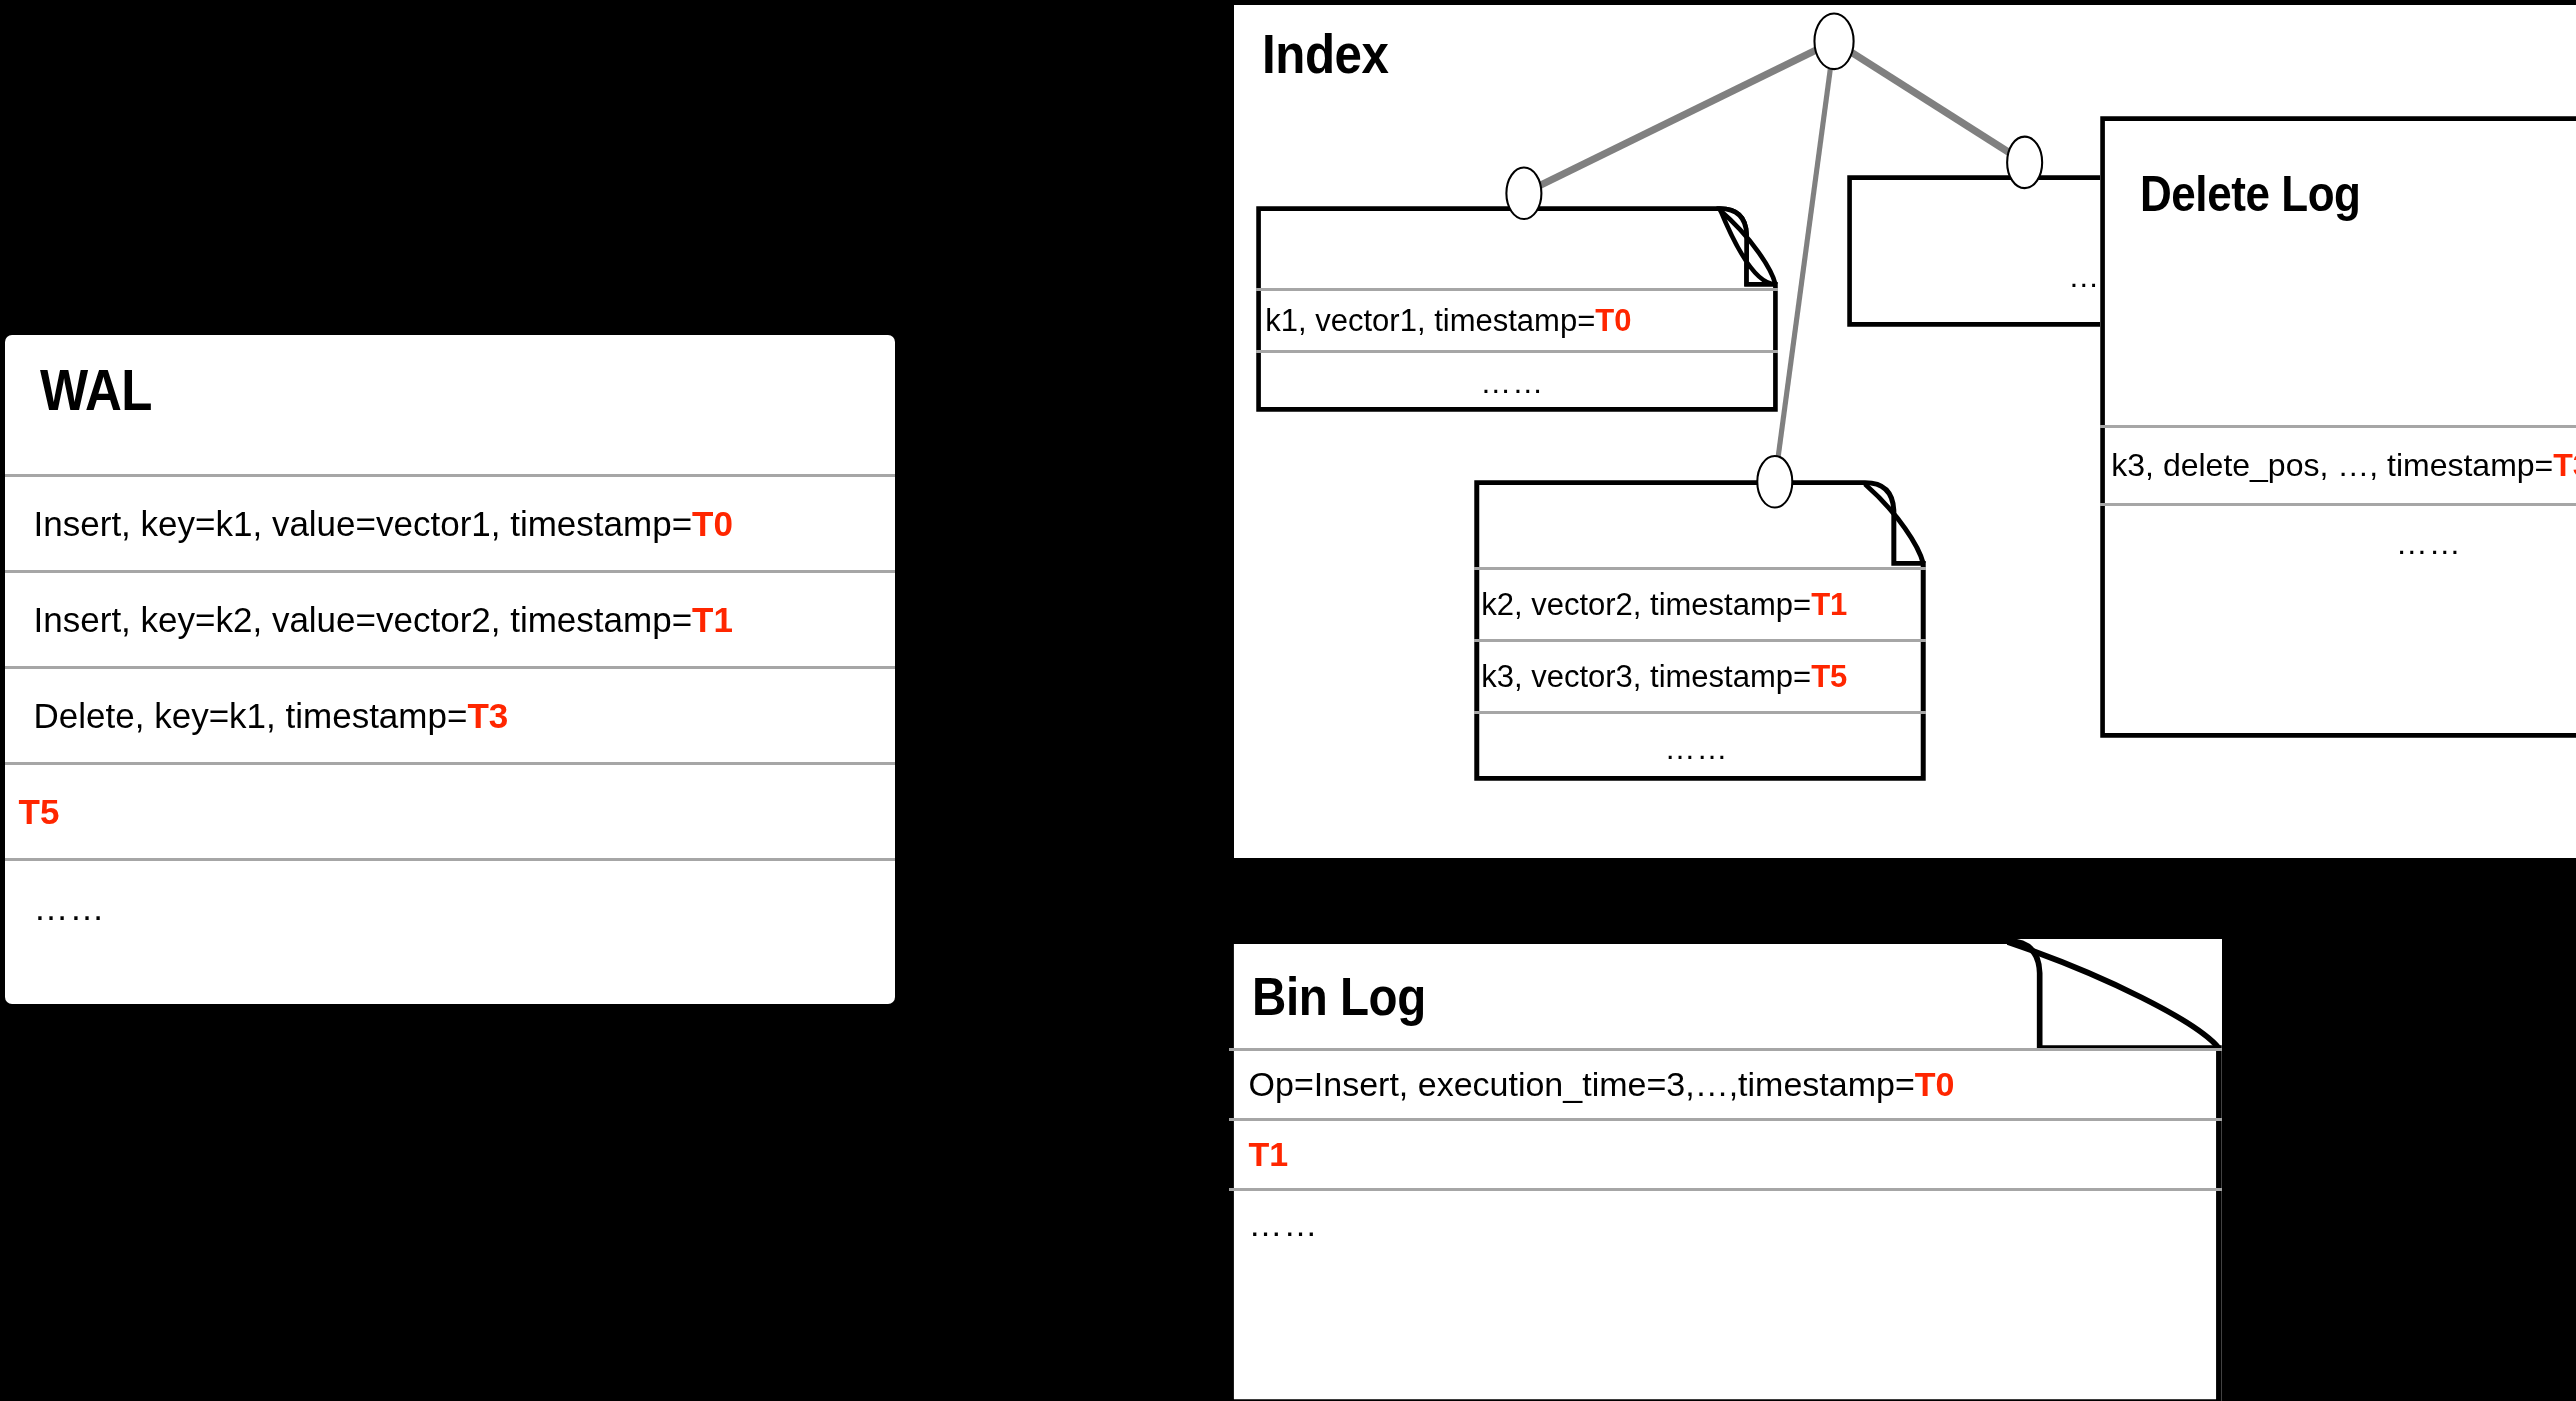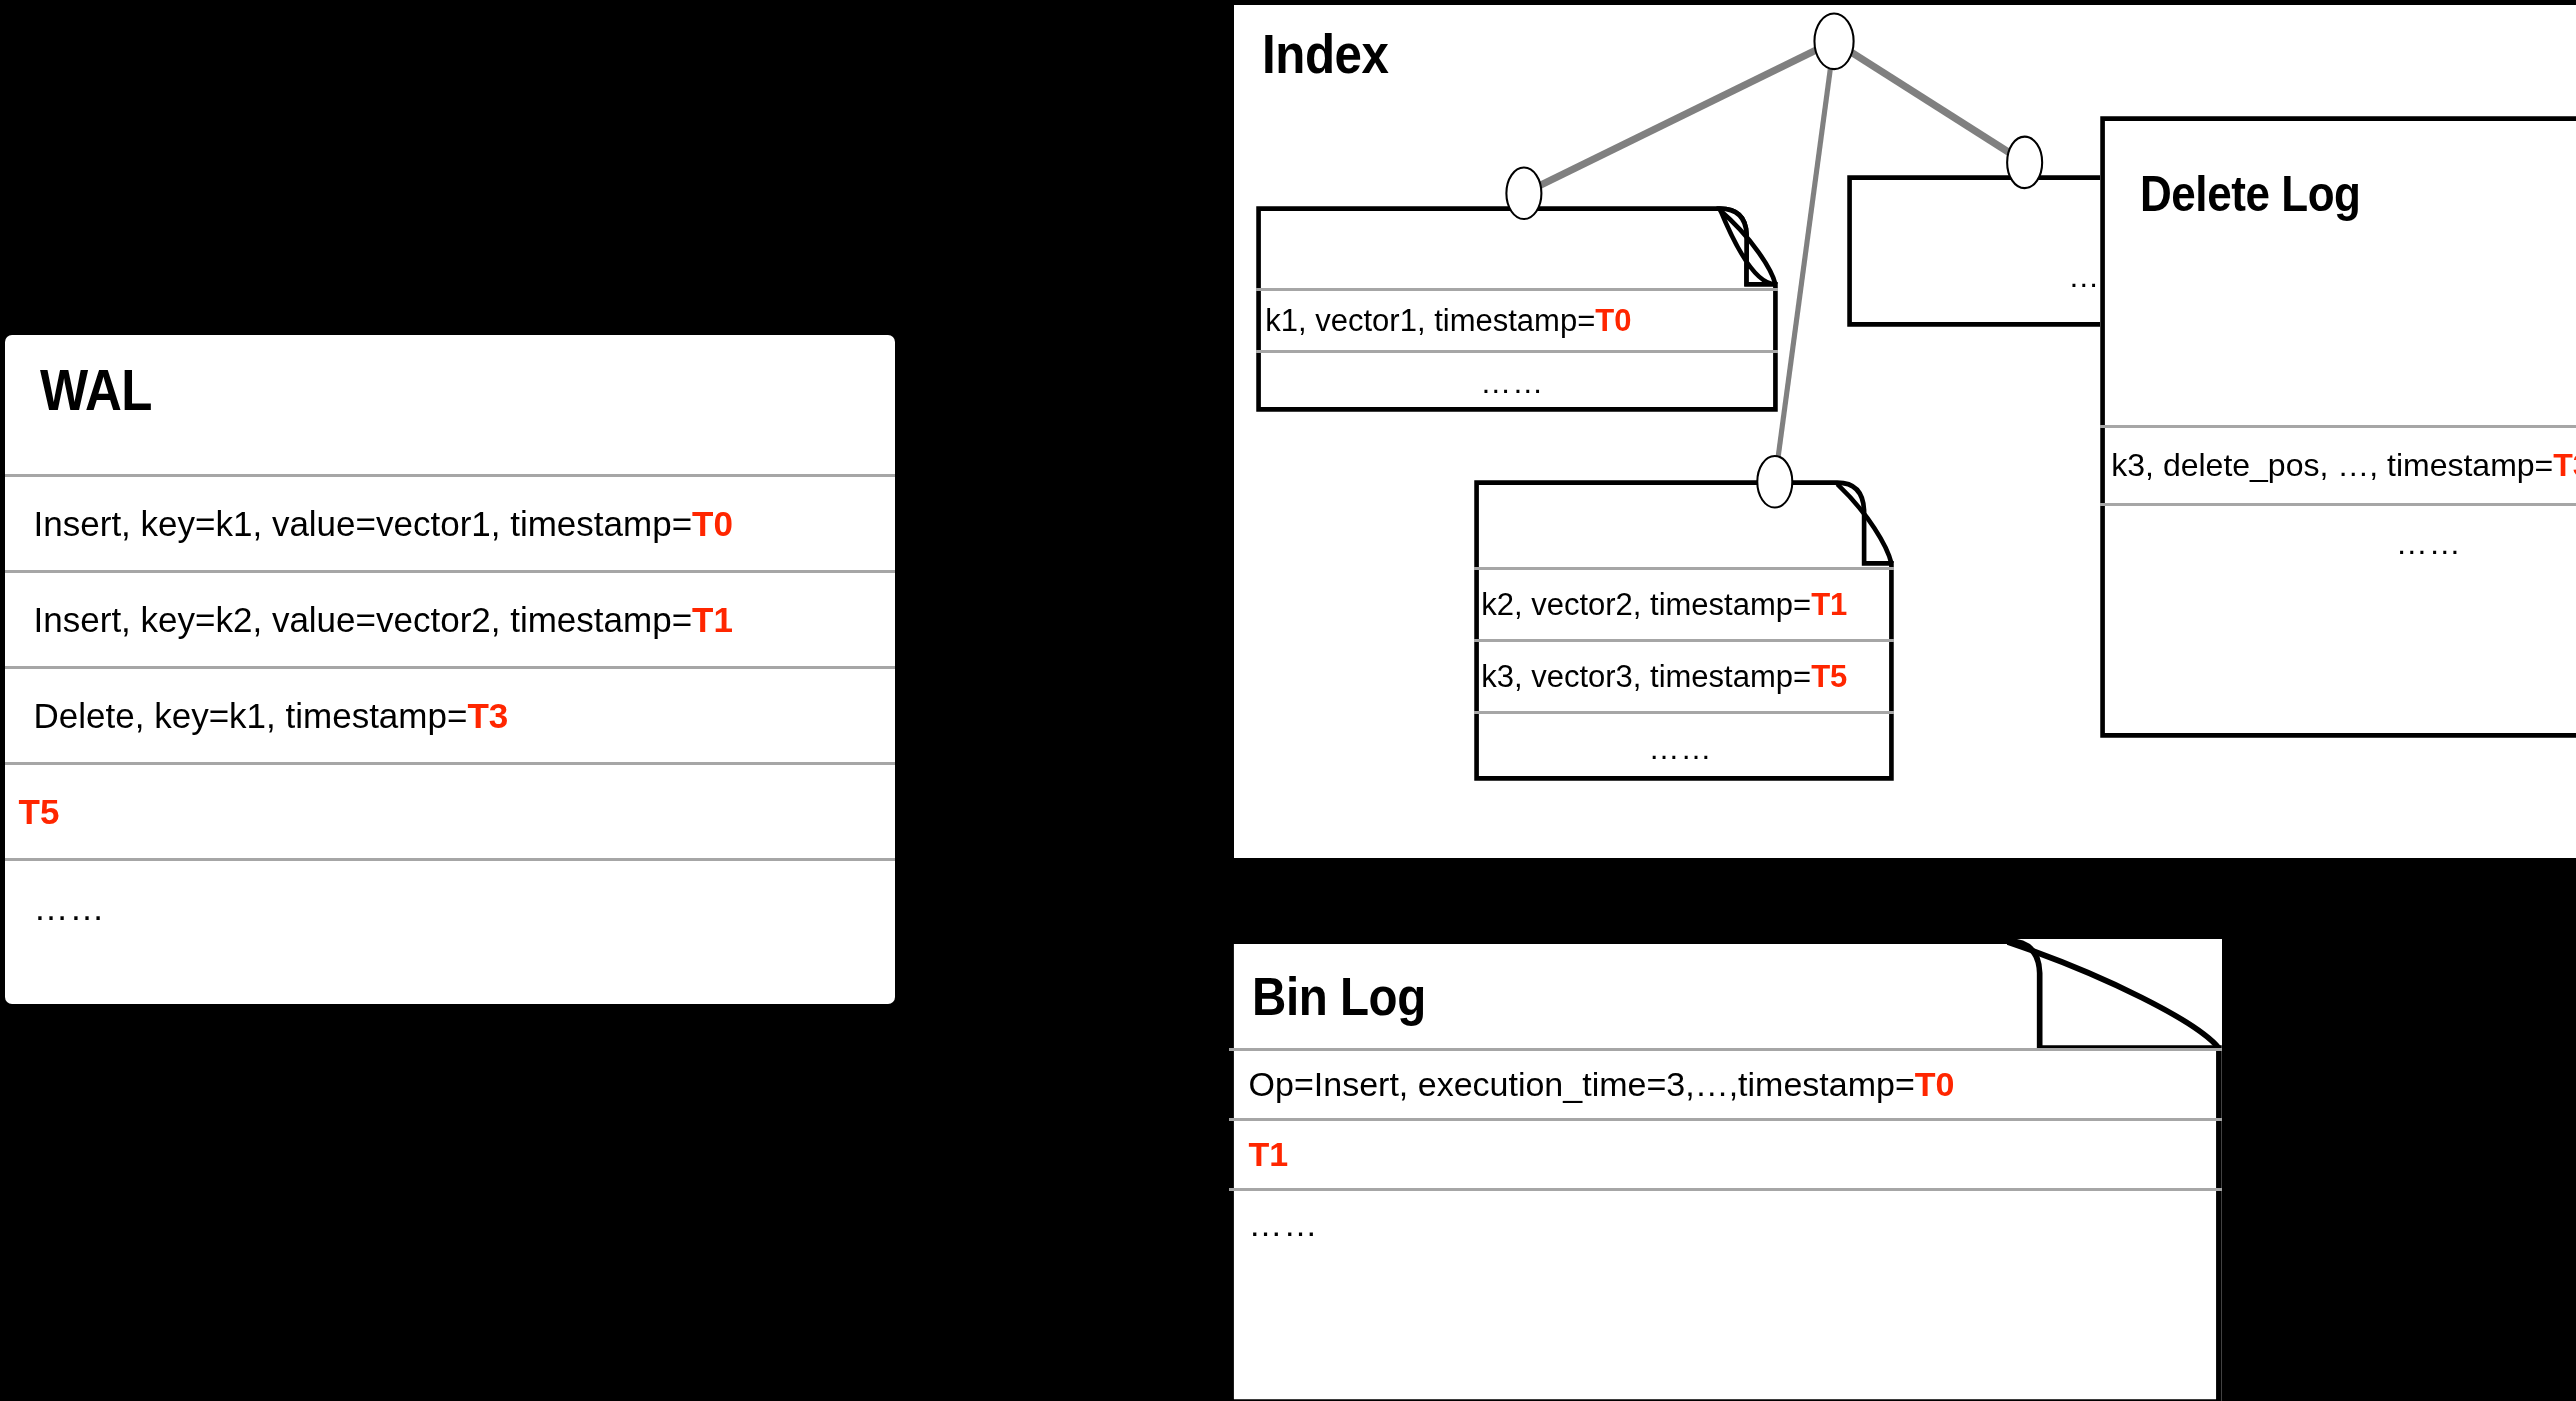--- a/index.html
+++ b/index.html
@@ -157,21 +157,21 @@
         <path d="M5,5 L890,5 Q940,5 942,52 L942,120 L997,120 L997,290 L5,290 Z" fill="#ffffff" stroke="#000000" stroke-width="9"></path>
         <path d="M890,8 C950,55 988,95 997,120" fill="none" stroke="#000000" stroke-width="9"></path>
       </svg>
       <div class="rows" style="top:54px;">
           <div class="drow" style="height: 96px; font-size: 31px; padding-left: 0px; padding-right: 9.3px; justify-content: center; border-top: none;">
             <span class="txt ell">……</span>
           </div>
         </div>
     </div>
 
-    <div class="doc" style="left:240px; top:475px; width:420px; height:301px;">
+    <div class="doc" style="left:240px; top:475px; width:452px; height:301px;">
       <div class="paper"></div>
       <svg class="outline" viewBox="0 0 815 585" preserveAspectRatio="none">
         <path d="M5,5 L705,5 Q755,5 757,60 L757,162 L810,162 L810,580 L5,580 Z" fill="#ffffff" stroke="#000000" stroke-width="9"></path>
         <path d="M705,8 C765,65 802,128 810,162" fill="none" stroke="#000000" stroke-width="9"></path>
       </svg>
       <div class="rows" style="top:87px;">
           <div class="drow" style="height: 72px; font-size: 31px; padding-left: 7.2px; padding-right: 7.2px;">
             <span class="txt">k2, vector2, timestamp=</span>
             <span class="ts">T1</span>
           </div>

